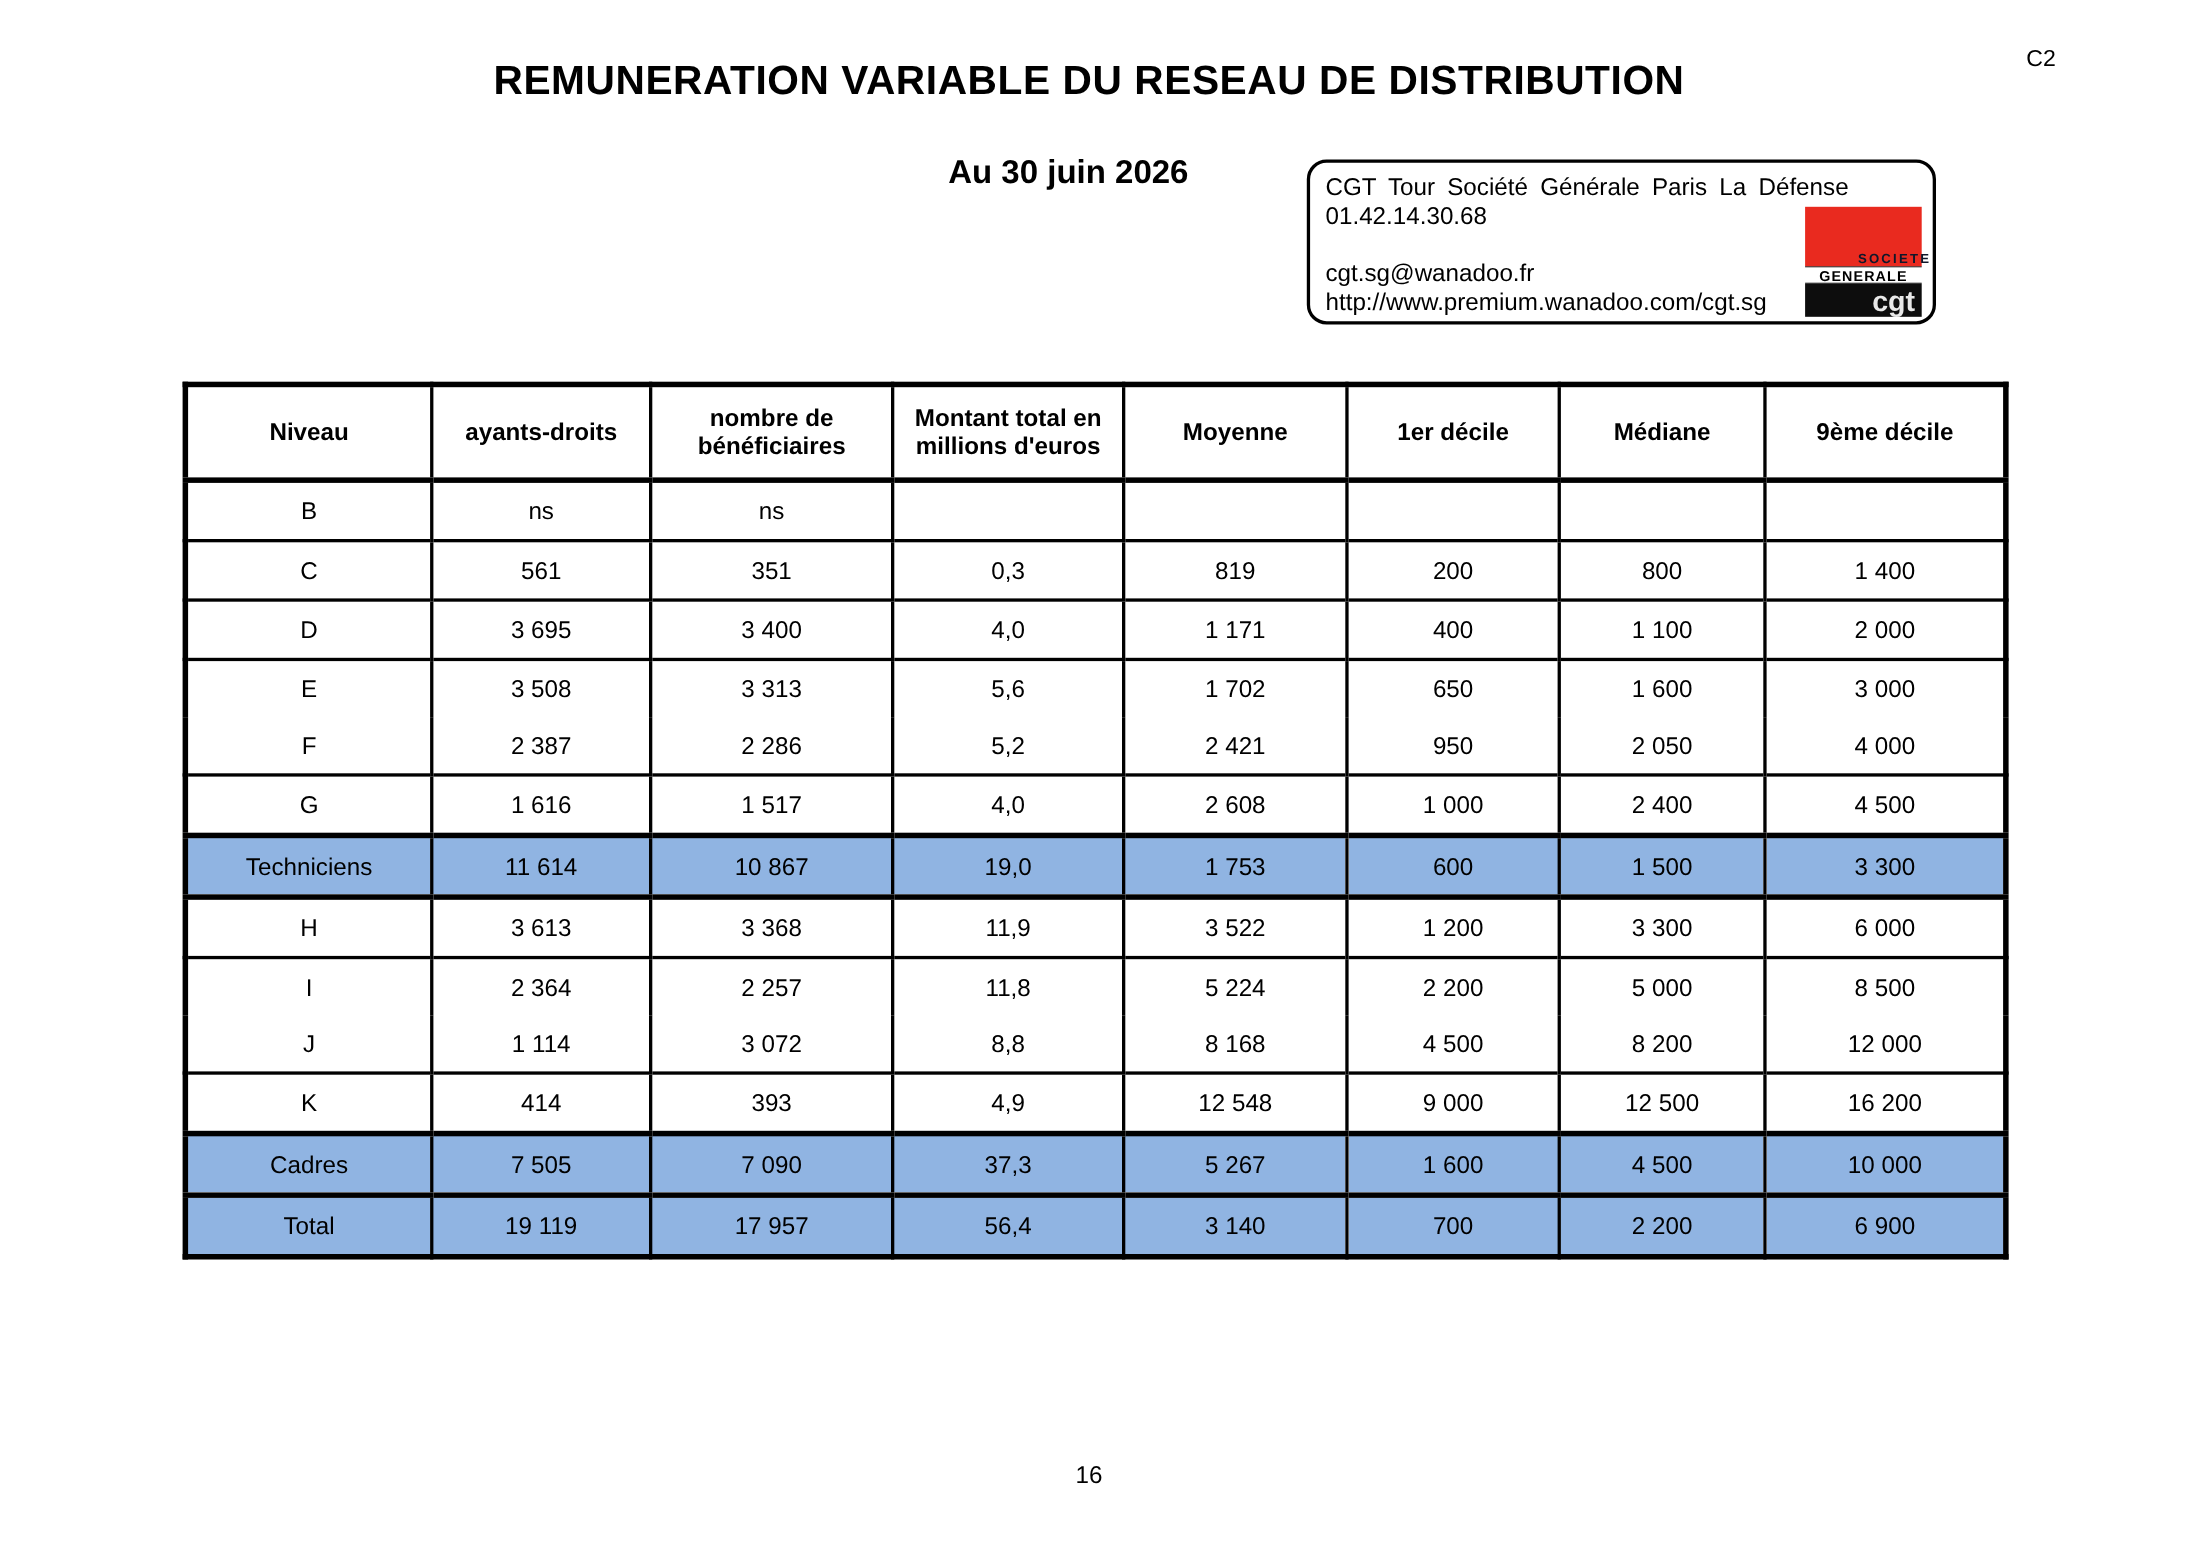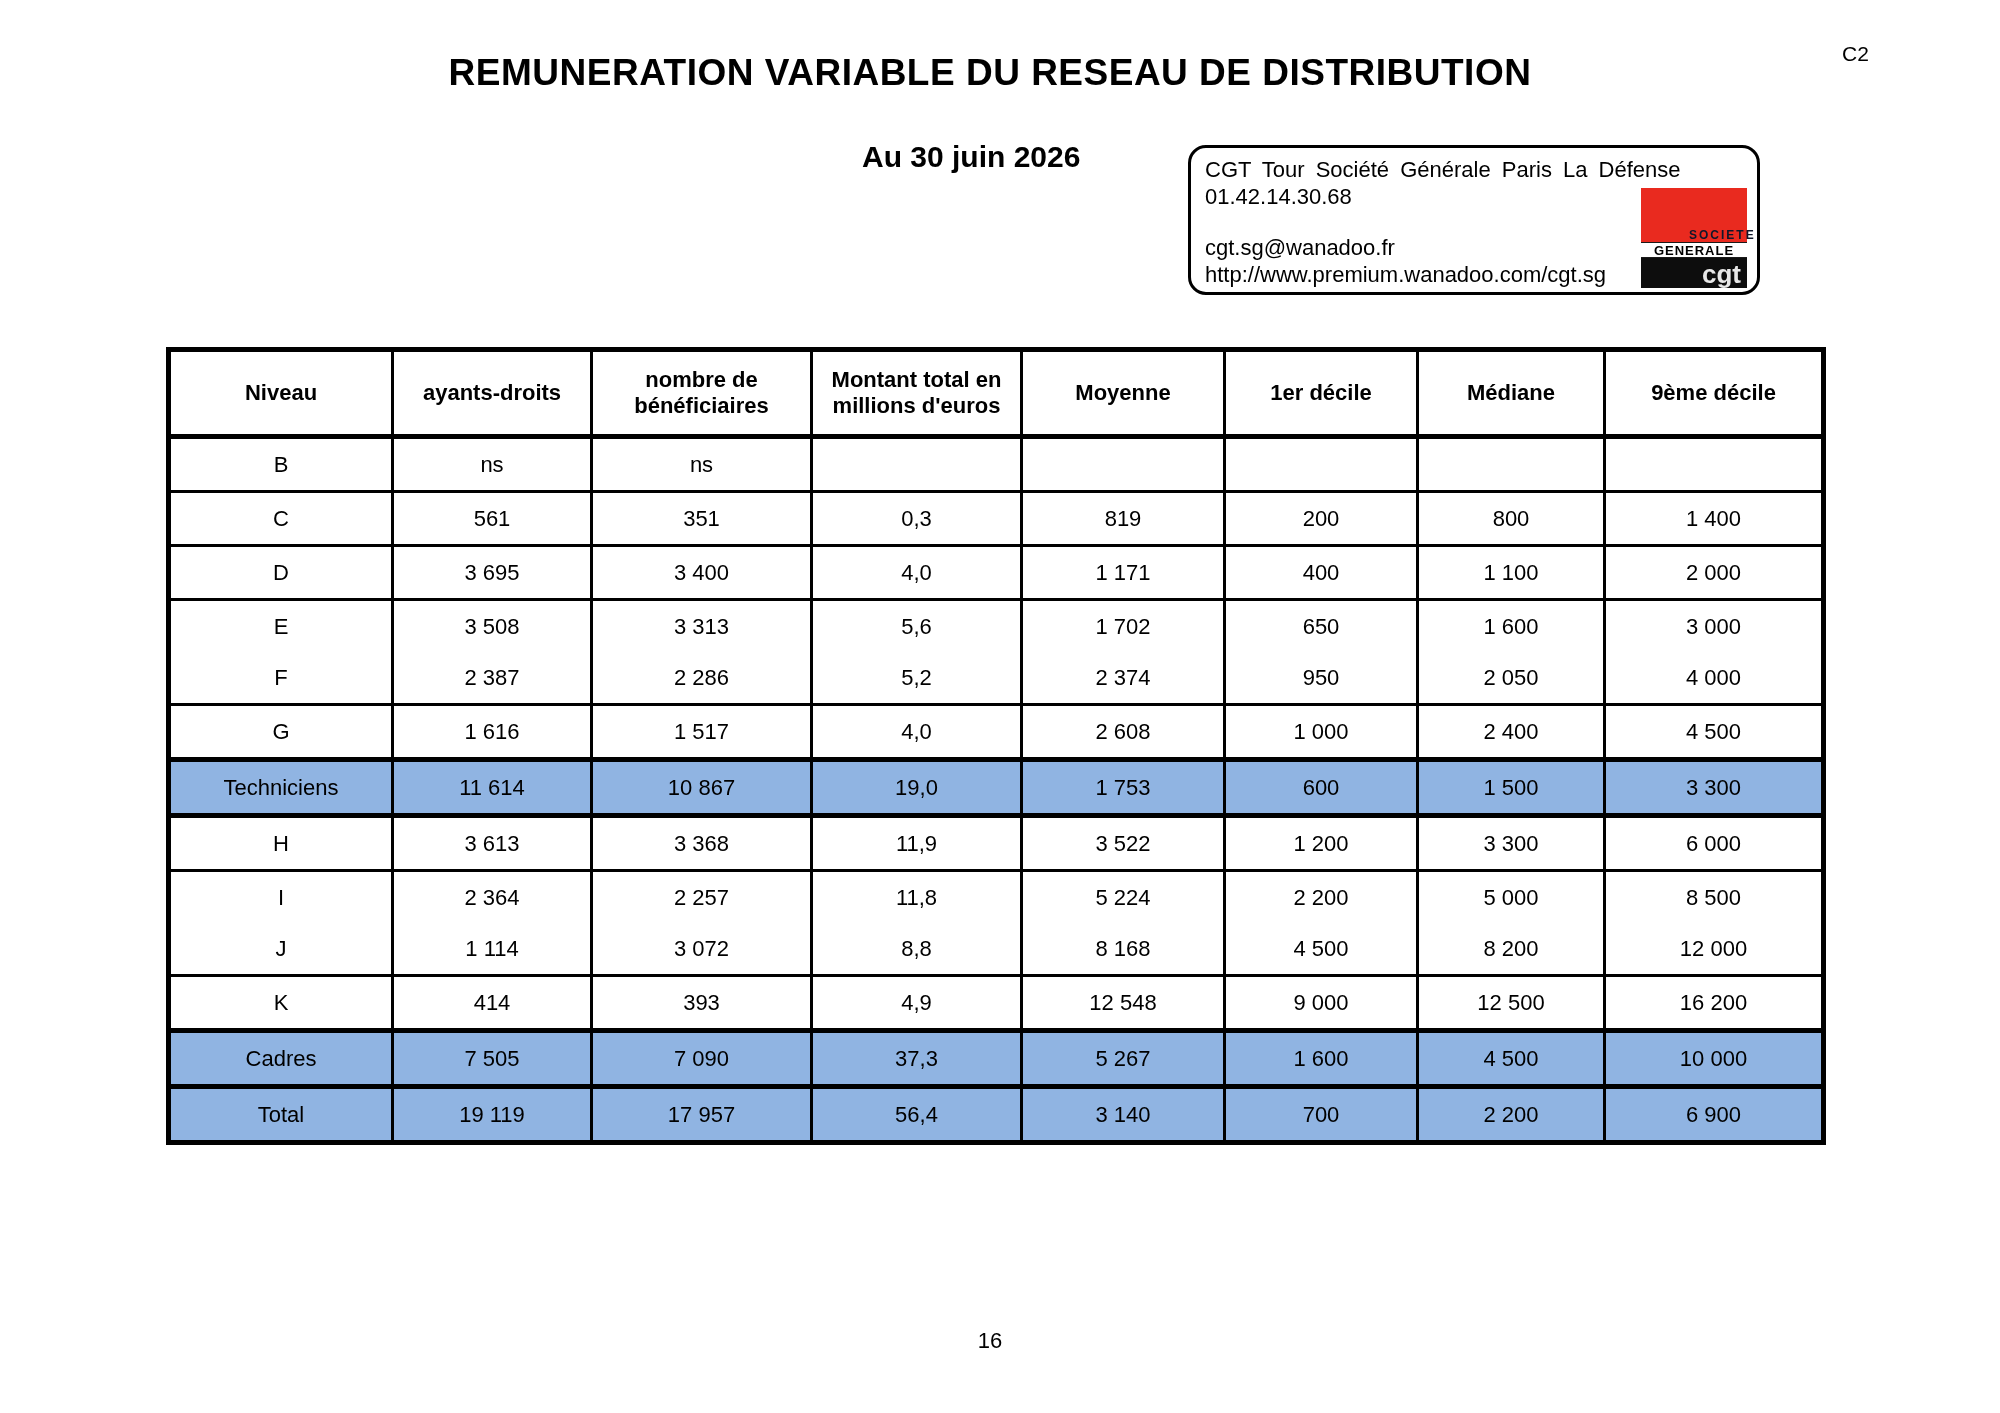--- a/index.html
+++ b/index.html
@@ -150,21 +150,21 @@
           <td>1 702</td>
           <td>650</td>
           <td>1 600</td>
           <td>3 000</td>
       </tr>
       <tr class="t-none">
         <td>F</td>
           <td>2 387</td>
           <td>2 286</td>
           <td>5,2</td>
-          <td>2 374</td>
+          <td>2 421</td>
           <td>950</td>
           <td>2 050</td>
           <td>4 000</td>
       </tr>
       <tr>
         <td>G</td>
           <td>1 616</td>
           <td>1 517</td>
           <td>4,0</td>
           <td>2 608</td>

